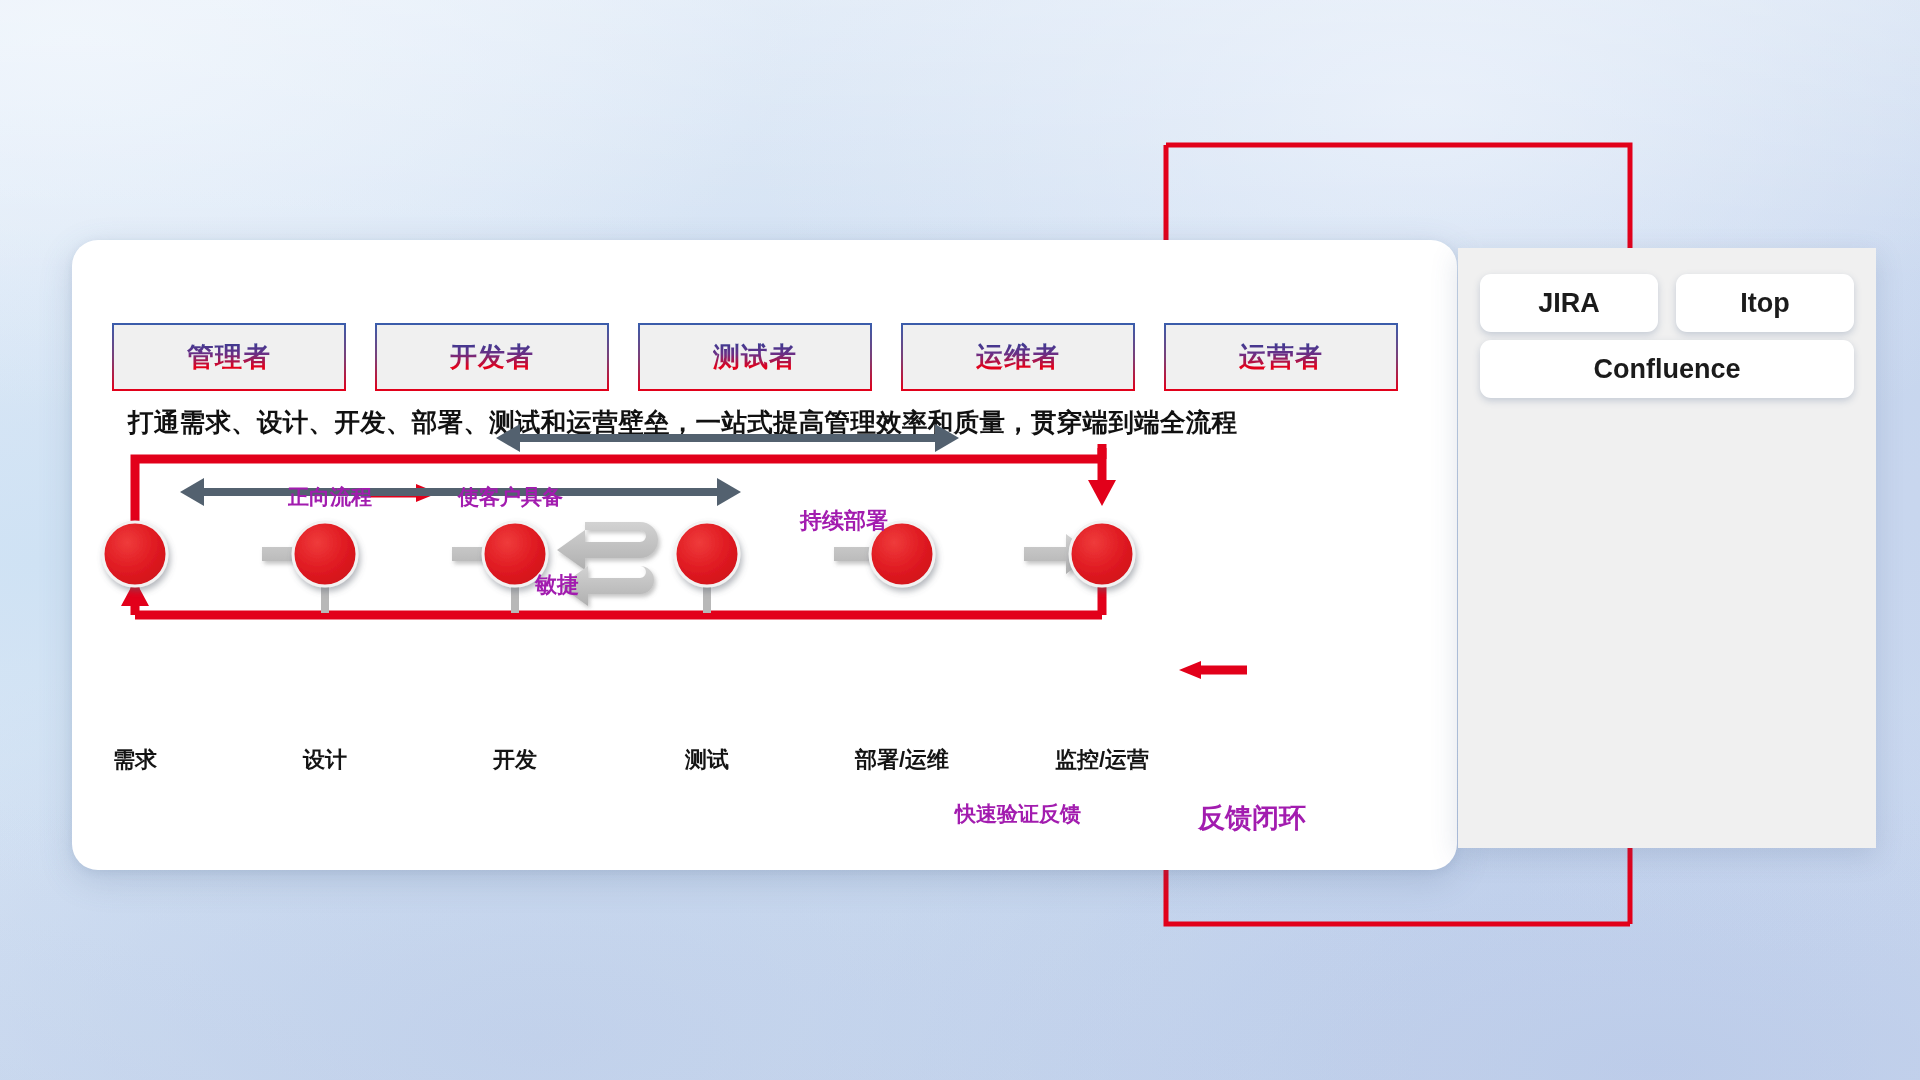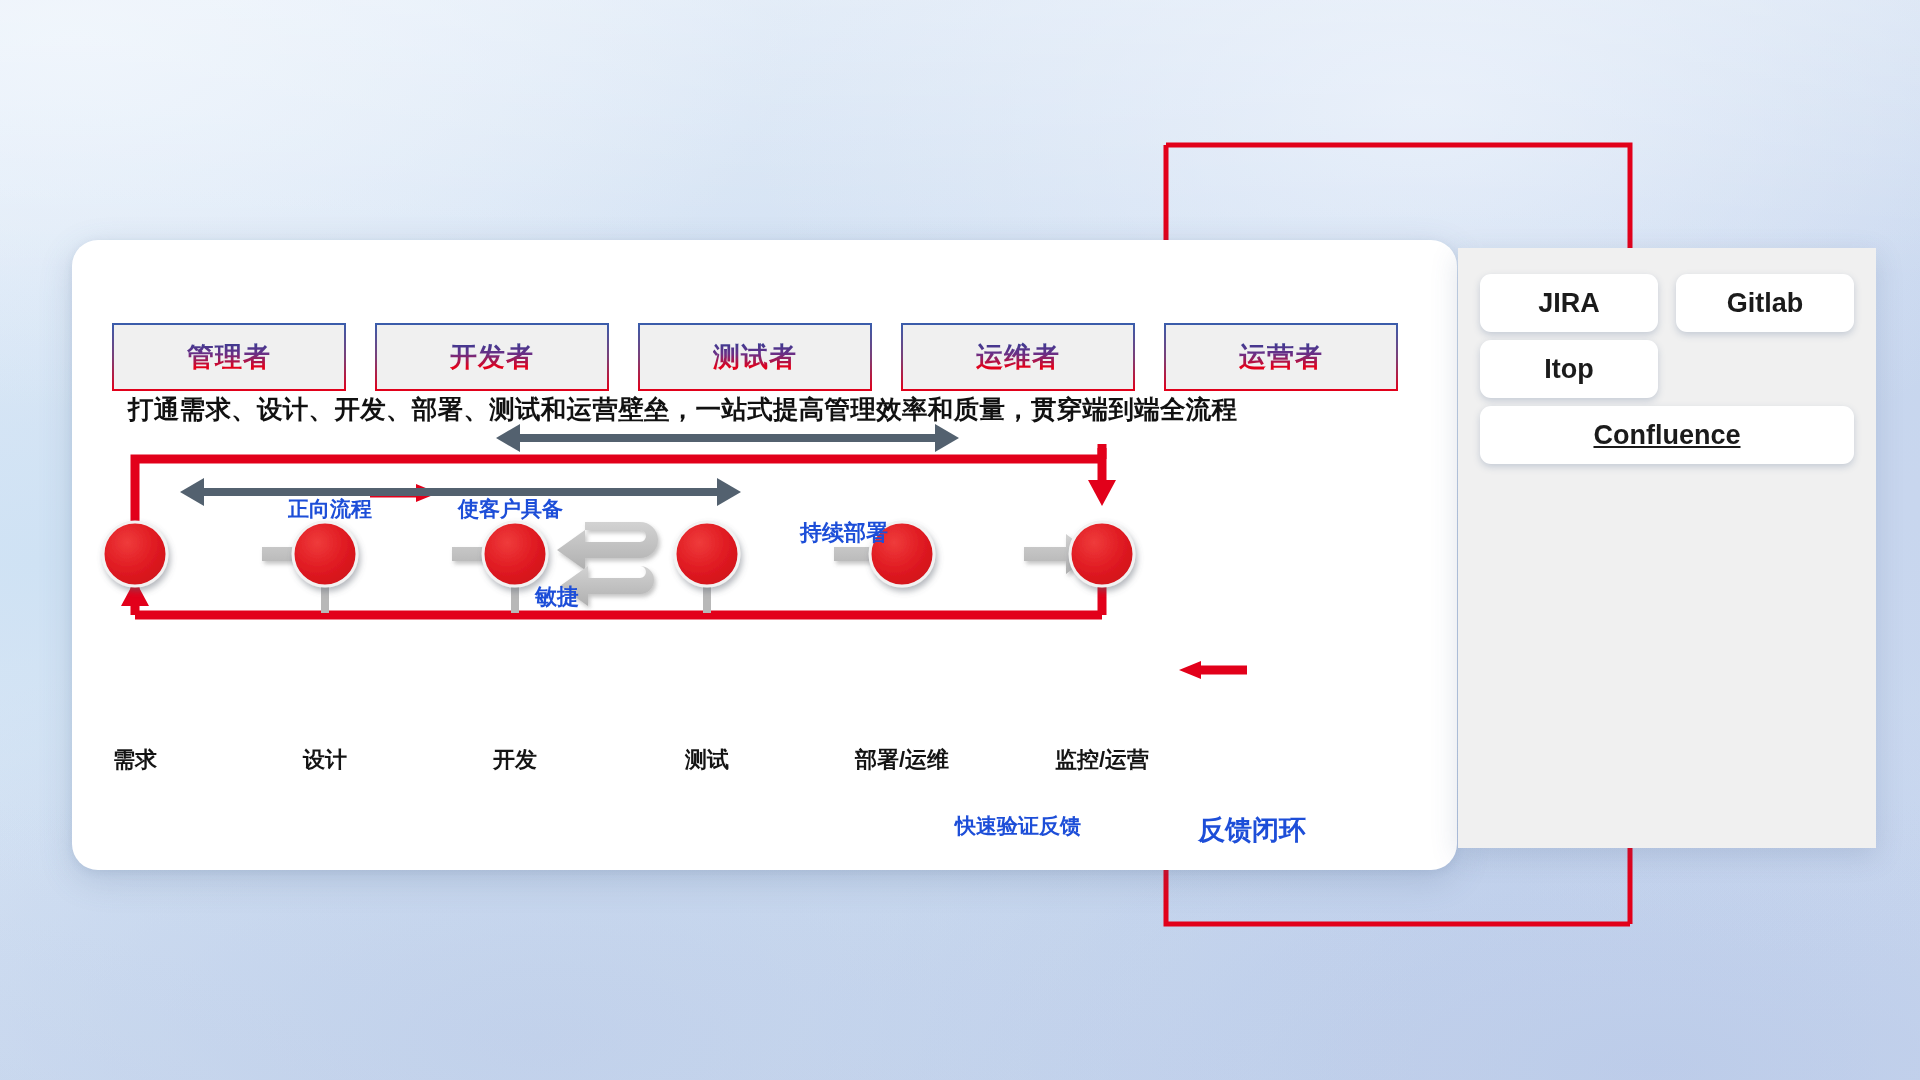--- a/index.html
+++ b/index.html
@@ -50,30 +50,30 @@
   }
   .role-label{
     font-size:27px;font-weight:600;letter-spacing:1px;
     background:linear-gradient(180deg,#2b3f96 0%,#6a2f86 42%,#e2001a 78%);
     -webkit-background-clip:text;background-clip:text;color:transparent;
     -webkit-text-fill-color:transparent;
   }
 
   
   #headline{
-    position:absolute;left:128px;top:392px;width:1290px;
+    position:absolute;left:128px;top:405px;width:1290px;
     font-size:25.5px;font-weight:700;color:#111;letter-spacing:.3px;
     white-space:nowrap;
   }
 
   
   #diagram{position:absolute;left:72px;top:240px;width:1385px;height:630px;}
 
   
-  .anno{position:absolute;font-weight:700;color:#1d4ed8;white-space:nowrap;margin-top:12px;}
+  .anno{position:absolute;font-weight:700;color:#a21caf;white-space:nowrap;}
   #a-forward      {left:288px;top:483px;font-size:21px;}
   #a-fastiter     {left:458px;top:483px;font-size:21px;}
   #a-cd           {left:800px;top:506px;font-size:22px;font-weight:600;font-family:Liberation Mono, monospace;}
   #a-agile        {left:535px;top:570px;font-size:22px;font-weight:600;}
   #a-verify       {left:955px;top:800px;font-size:21px;}
   #a-feedback     {left:1198px;top:800px;font-size:27px;}
 
   .stage-label{position:absolute;font-size:22px;font-weight:600;color:#141414;
                white-space:nowrap;transform:translateX(-50%);}
 
@@ -88,21 +88,21 @@
     font-size:37px;font-weight:700;line-height:1.55;letter-spacing:2px;
   }
   #tools{margin:26px 22px 0 22px;display:flex;flex-wrap:wrap;gap:8px 18px;}
   .tool{
     background:#fff;border-radius:11px;height:58px;
     display:flex;align-items:center;justify-content:center;
     font-size:27px;font-weight:700;color:#1b1b1b;
     box-shadow:0 3px 7px rgba(70,95,135,.25);
     flex:0 0 calc(50% - 9px);
   }
-  .tool.wide{flex:0 0 100%;text-decoration:underline;}
+  .tool.wide{flex:0 0 100%;}
 </style>
 </head>
 <body>
 
 <div id="bg"></div>
 
 <svg id="redframe" viewBox="0 0 1920 1080" xmlns="http://www.w3.org/2000/svg">
   <path d="M1166 145 L1166 924 L1630 924" fill="none" stroke="#e2001a" stroke-width="5"></path>
   <path d="M1166 145 L1630 145 L1630 924" fill="none" stroke="#e2001a" stroke-width="5"></path>
 </svg>
@@ -224,17 +224,16 @@
 <div class="anno" id="a-forward">正向流程</div>
 <div class="anno" id="a-fastiter">使客户具备</div>
 <div class="anno" id="a-cd">持续部署</div>
 <div class="anno" id="a-agile">敏捷</div>
 <div class="anno" id="a-verify">快速验证反馈</div>
 <div class="anno" id="a-feedback">反馈闭环</div>
 
 <div id="panel">
   <div id="tools">
     <div class="tool">JIRA</div>
-    <div class="tool">Gitlab</div>
     <div class="tool">Itop</div>
     <div class="tool wide">Confluence</div>
   </div>
 </div>
 
 </body></html>

